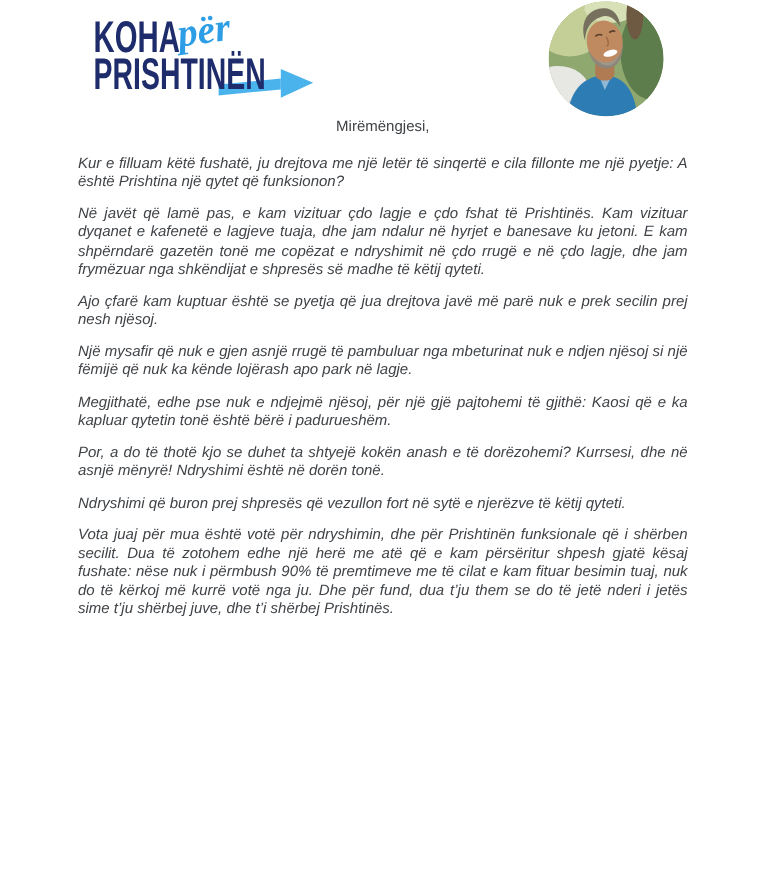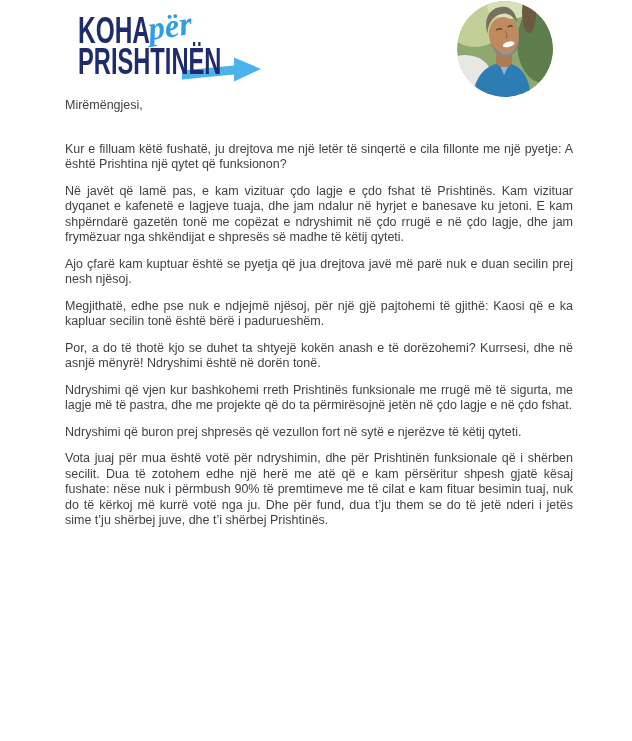--- a/index.html
+++ b/index.html
@@ -83,25 +83,26 @@
     position: absolute;
     left: 65px;
     top: 98px;
     width: 508px;
     font-size: 12.5px;
     line-height: 15.5px;
     color: #3f4347;
     text-align: justify;
   }
   .salutation {
-    margin: 0 0 28px 0;
-    text-align: left;
+    margin: 0 0 15px 0;
+    text-align: center;
   }
   .para {
     margin: 0 0 11px 0;
+    font-style: italic;
   }
 </style>
 </head>
 <body>
 
 <div class="page">
 
   <div class="header">
 
     <div class="logo">
@@ -146,22 +147,22 @@
       </svg>
     </div>
 
   </div>
 
   <div class="letter">
     <p class="salutation">Mirëmëngjesi,</p>
     <div>
         <p class="para">Kur e filluam këtë fushatë, ju drejtova me një letër të sinqertë e cila fillonte me një pyetje: A është Prishtina një qytet që funksionon?</p>
         <p class="para">Në javët që lamë pas, e kam vizituar çdo lagje e çdo fshat të Prishtinës. Kam vizituar dyqanet e kafenetë e lagjeve tuaja, dhe jam ndalur në hyrjet e banesave ku jetoni. E kam shpërndarë gazetën tonë me copëzat e ndryshimit në çdo rrugë e në çdo lagje, dhe jam frymëzuar nga shkëndijat e shpresës së madhe të këtij qyteti.</p>
-        <p class="para">Ajo çfarë kam kuptuar është se pyetja që jua drejtova javë më parë nuk e duan secilin prej nesh njësoj.</p>
-        <p class="para">Megjithatë, edhe pse nuk e ndjejmë njësoj, për një gjë pajtohemi të gjithë: Kaosi që e ka kapluar secilin tonë është bërë i padurueshëm.</p>
+        <p class="para">Ajo çfarë kam kuptuar është se pyetja që jua drejtova javë më parë nuk e prek secilin prej nesh njësoj.</p>
+        <p class="para">Një mysafir që nuk e gjen asnjë rrugë të pambuluar nga mbeturinat nuk e ndjen njësoj si një fëmijë që nuk ka kënde lojërash apo park në lagje.</p>
+        <p class="para">Megjithatë, edhe pse nuk e ndjejmë njësoj, për një gjë pajtohemi të gjithë: Kaosi që e ka kapluar qytetin tonë është bërë i padurueshëm.</p>
         <p class="para">Por, a do të thotë kjo se duhet ta shtyejë kokën anash e të dorëzohemi? Kurrsesi, dhe në asnjë mënyrë! Ndryshimi është në dorën tonë.</p>
-        <p class="para">Ndryshimi që vjen kur bashkohemi rreth Prishtinës funksionale me rrugë më të sigurta, me lagje më të pastra, dhe me projekte që do ta përmirësojnë jetën në çdo lagje e në çdo fshat.</p>
         <p class="para">Ndryshimi që buron prej shpresës që vezullon fort në sytë e njerëzve të këtij qyteti.</p>
         <p class="para">Vota juaj për mua është votë për ndryshimin, dhe për Prishtinën funksionale që i shërben secilit. Dua të zotohem edhe një herë me atë që e kam përsëritur shpesh gjatë kësaj fushate: nëse nuk i përmbush 90% të premtimeve me të cilat e kam fituar besimin tuaj, nuk do të kërkoj më kurrë votë nga ju. Dhe për fund, dua t’ju them se do të jetë nderi i jetës sime t’ju shërbej juve, dhe t’i shërbej Prishtinës.</p>
       </div>
   </div>
 
 </div>
 
 </body></html>

